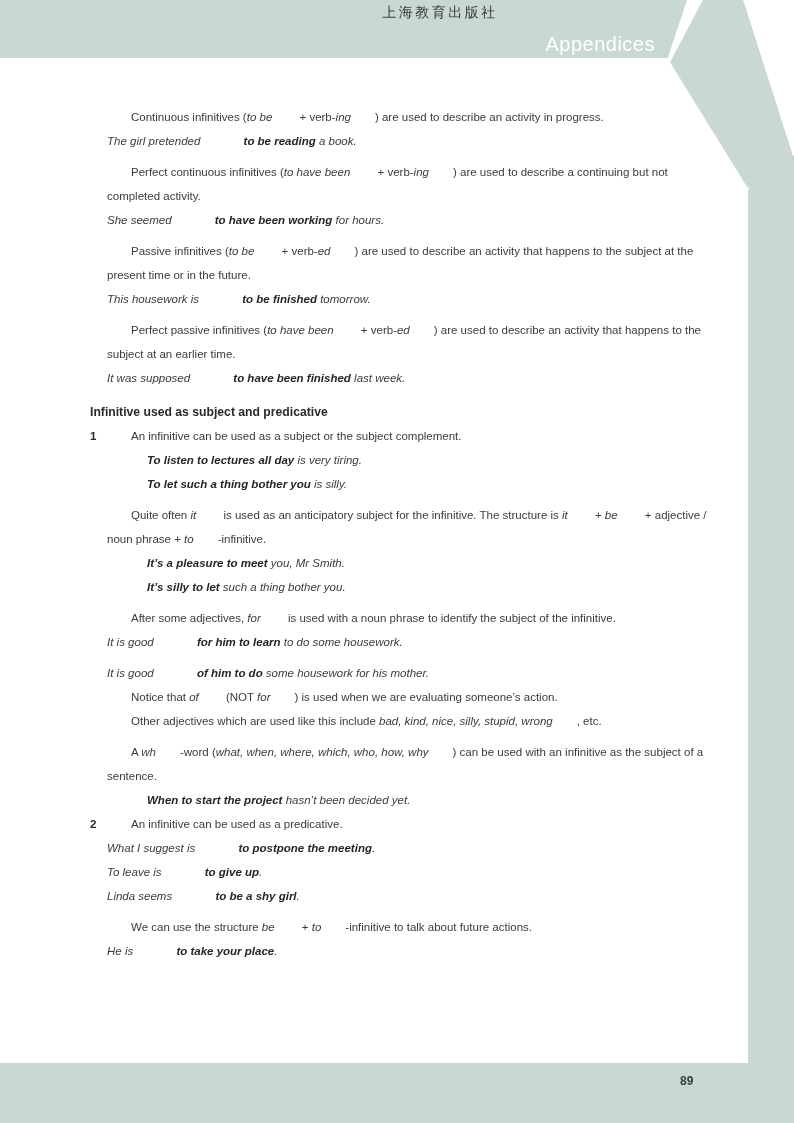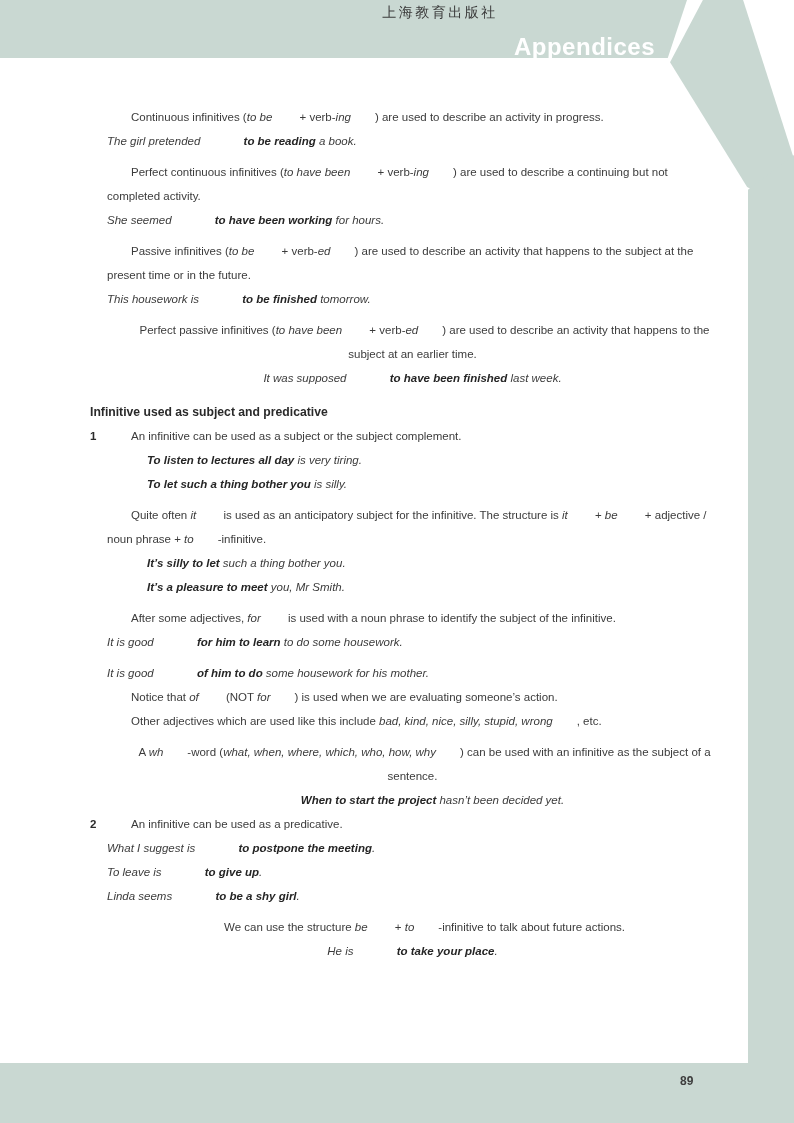--- a/index.html
+++ b/index.html
@@ -17,35 +17,35 @@
   #right-strip{left:748px;top:155px;width:46px;height:968px;
     clip-path:polygon(0 3.6%,100% 0,100% 100%,0 100%);}
   #bottom-strip{left:0;top:1063px;width:794px;height:60px;}
 
   #publisher-title{
     position:absolute;top:4px;left:16px;width:100%;text-align:center;
     font-size:14px;letter-spacing:2.5px;color:var(--color-publisher_text,#3a3a3a);padding-left:27px;
   }
   #appendices-label{
     position:absolute;top:33px;right:139px;
-    font-size:24px;font-weight:bold;letter-spacing:.5px;
+    font-size:20px;font-weight:normal;letter-spacing:.5px;
     color:var(--color-header_text,#ffffff);
   }
   #page-number{
     position:absolute;top:1074px;left:680px;
     font-size:12px;font-weight:bold;color:var(--color-page_number,#3d3d3d);
   }
 
   #content-blocks{
     position:absolute;left:90px;top:105px;width:628px;
     color:var(--color-body_text,#3b3b3b);
     font-size:11.5px;
   }
   .group{margin:0 0 7px 0;}
-  .group:last-child{margin-bottom:0;text-align:center;}
+  .group:last-child{margin-bottom:0;}
   .para{margin:0;line-height:24px;}
   .content-heading{
     font-size:12.2px;font-weight:bold;line-height:24px;
     margin:10px 0 0 0;color:#2a2a2a;
   }
   .numbered-item{display:flex;align-items:flex-start;}
   .item-number{flex:0 0 17px;font-weight:bold;line-height:24px;color:#2a2a2a;}
   .item-body{flex:1;min-width:0;}
   .plain-section{padding-left:17px;}
   .seg-r{font-style:normal;font-weight:normal;margin-left:24px;}
@@ -88,22 +88,22 @@
       <div class="numbered-item">
         <span class="item-number">1</span>
         <div class="item-body">
           <div class="group">
             <p class="para rule"><span class="seg-r">An infinitive can be used as a subject or the subject complement.</span></p>
             <p class="para example"><span class="seg-bi">To listen to lectures all day</span><span class="seg-i"> is very tiring.</span></p>
             <p class="para example"><span class="seg-bi">To let such a thing bother you</span><span class="seg-i"> is silly.</span></p>
           </div>
           <div class="group">
             <p class="para rule"><span class="seg-r">Quite often </span><span class="seg-i">it</span><span class="seg-r"> is used as an anticipatory subject for the infinitive. The structure is </span><span class="seg-i">it</span><span class="seg-r"> + </span><span class="seg-i">be</span><span class="seg-r"> + adjective / noun phrase + </span><span class="seg-i">to</span><span class="seg-r">-infinitive.</span></p>
+            <p class="para example"><span class="seg-bi">It’s a pleasure to meet</span><span class="seg-i"> you, Mr Smith.</span></p>
             <p class="para example"><span class="seg-bi">It’s silly to let</span><span class="seg-i"> such a thing bother you.</span></p>
-            <p class="para example"><span class="seg-bi">It’s a pleasure to meet</span><span class="seg-i"> you, Mr Smith.</span></p>
           </div>
           <div class="group">
             <p class="para rule"><span class="seg-r">After some adjectives, </span><span class="seg-i">for</span><span class="seg-r"> is used with a noun phrase to identify the subject of the infinitive.</span></p>
             <p class="para example"><span class="seg-i">It is good </span><span class="seg-bi">for him to learn</span><span class="seg-i"> to do some housework.</span></p>
           </div>
           <div class="group">
             <p class="para example"><span class="seg-i">It is good </span><span class="seg-bi">of him to do</span><span class="seg-i"> some housework for his mother.</span></p>
             <p class="para rule"><span class="seg-r">Notice that </span><span class="seg-i">of</span><span class="seg-r"> (NOT </span><span class="seg-i">for</span><span class="seg-r">) is used when we are evaluating someone’s action.</span></p>
             <p class="para rule"><span class="seg-r">Other adjectives which are used like this include </span><span class="seg-i">bad, kind, nice, silly, stupid, wrong</span><span class="seg-r">, etc.</span></p>
           </div>

